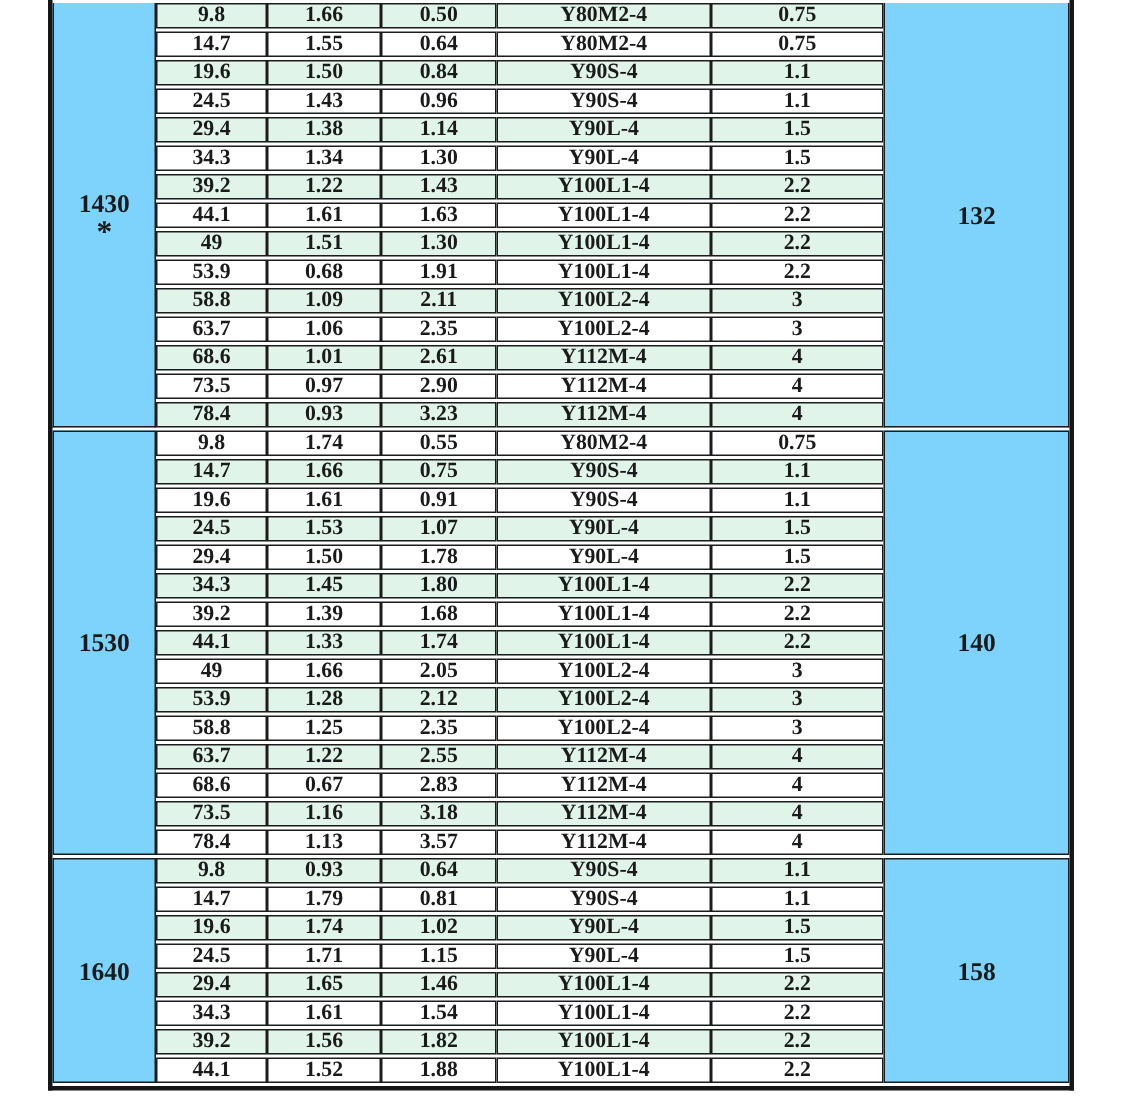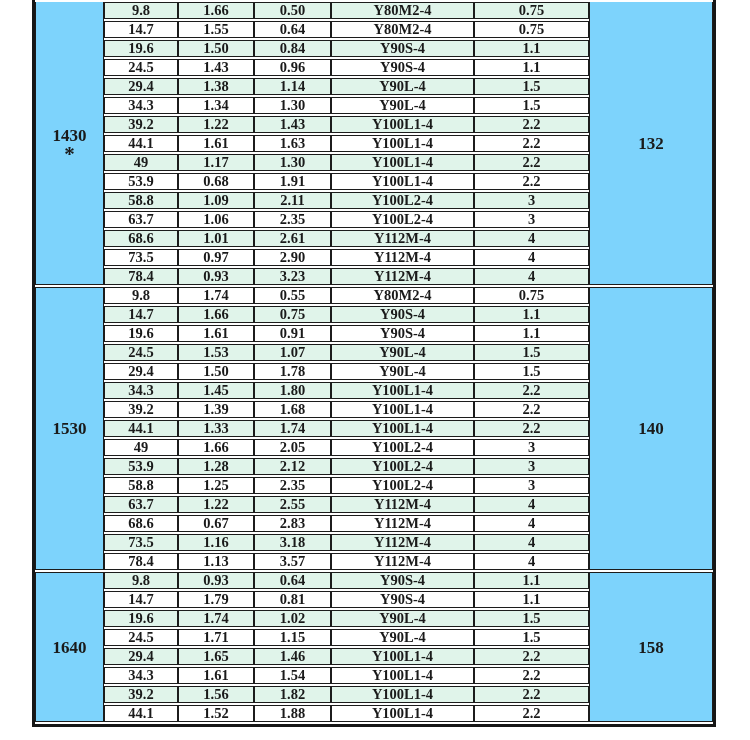--- a/index.html
+++ b/index.html
@@ -141,21 +141,21 @@
           </tr>
           <tr>
             <td class="inner c0">44.1</td>
             <td class="inner c1">1.61</td>
             <td class="inner c2">1.63</td>
             <td class="inner c3">Y100L1-4</td>
             <td class="inner c4">2.2</td>
           </tr>
           <tr class="tint">
             <td class="inner c0">49</td>
-            <td class="inner c1">1.17</td>
+            <td class="inner c1">1.51</td>
             <td class="inner c2">1.30</td>
             <td class="inner c3">Y100L1-4</td>
             <td class="inner c4">2.2</td>
           </tr>
           <tr>
             <td class="inner c0">53.9</td>
             <td class="inner c1">0.68</td>
             <td class="inner c2">1.91</td>
             <td class="inner c3">Y100L1-4</td>
             <td class="inner c4">2.2</td>

